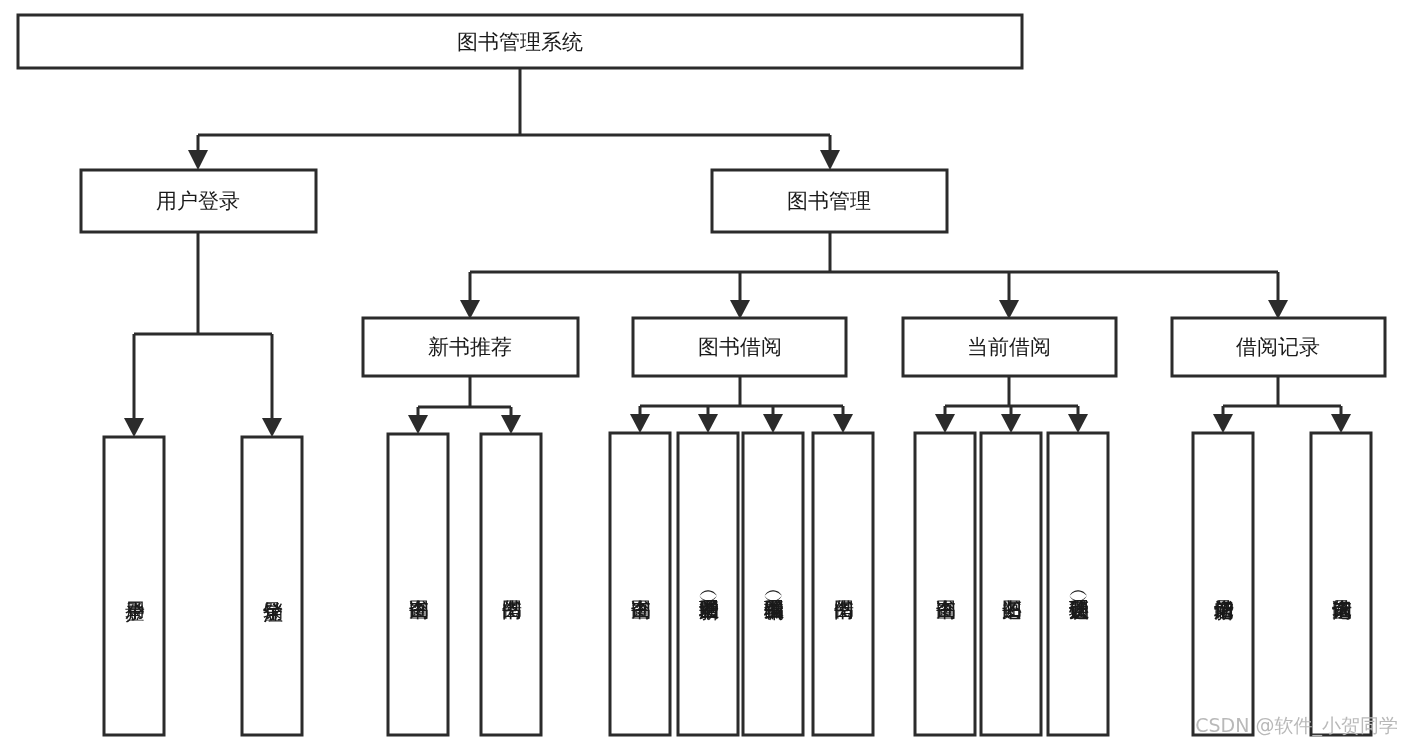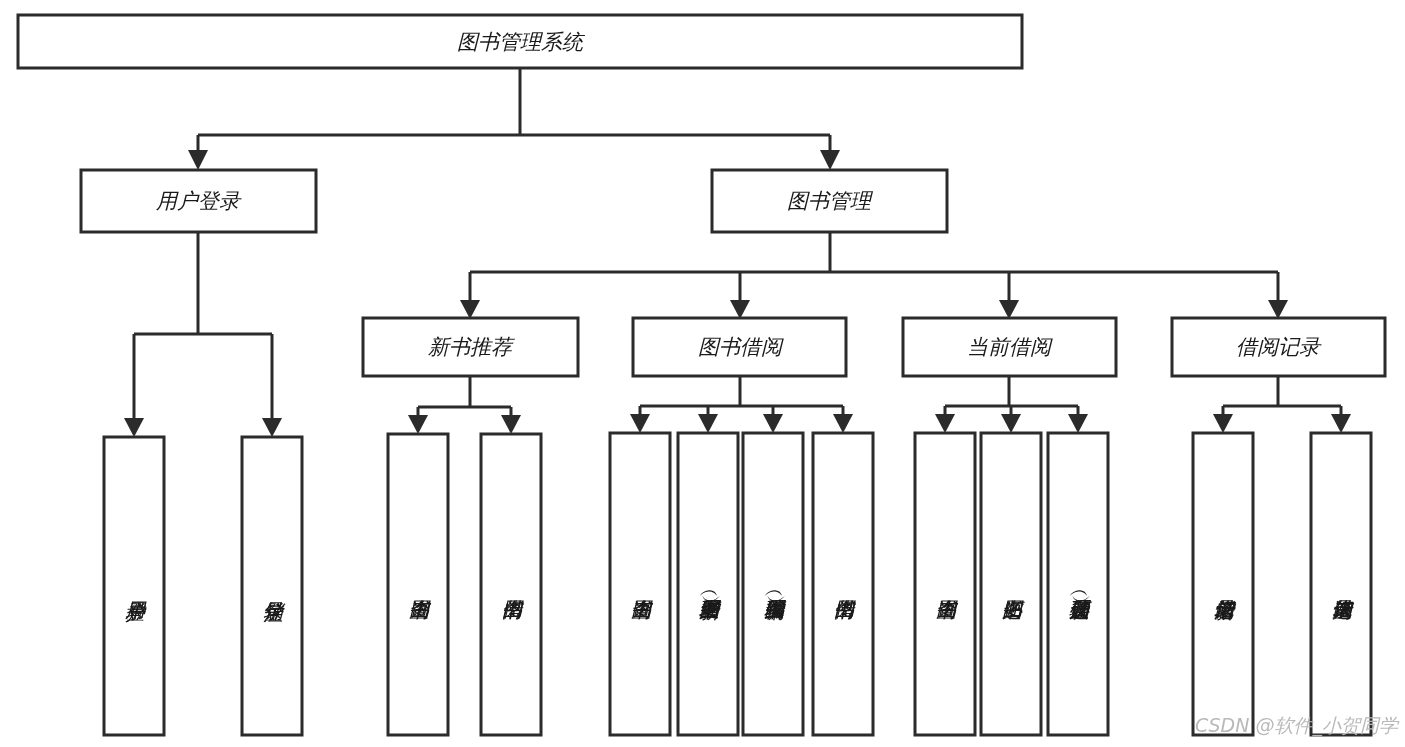--- a/index.html
+++ b/index.html
@@ -12,21 +12,20 @@
     width: 1405px;
     height: 747px;
     font-family: "DejaVu Sans", "Liberation Sans", sans-serif;
     overflow: hidden;
   }
   #diagram-root {
     position: relative;
     width: 1405px;
     height: 747px;
     background: #ffffff;
-    font-style: italic;
   }
   svg#flow {
     position: absolute;
     left: 0;
     top: 0;
     width: 1405px;
     height: 747px;
     display: block;
   }
   .node-box {

